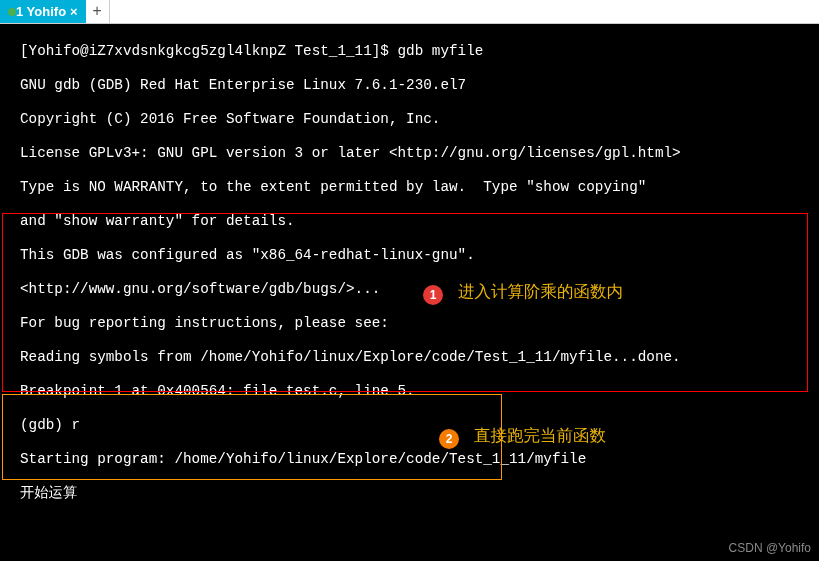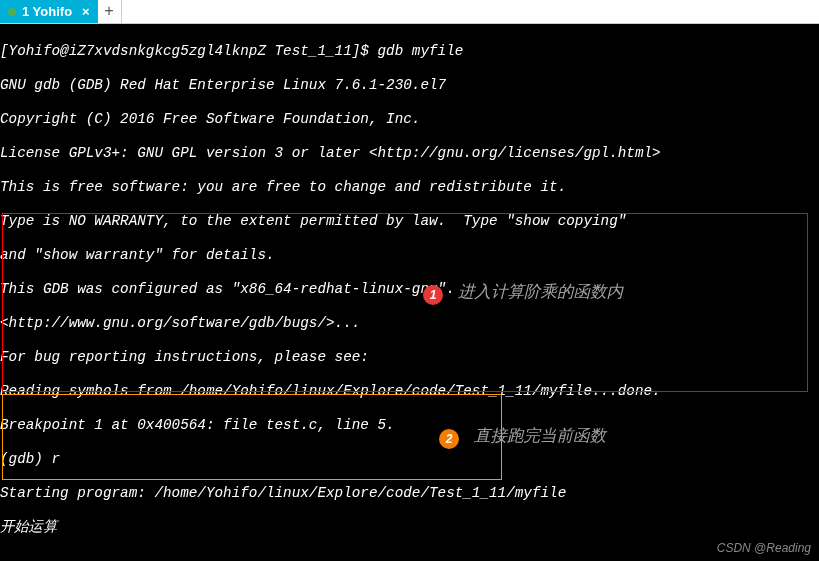--- a/index.html
+++ b/index.html
@@ -21,21 +21,20 @@
     .tab {
       background: #00b0d8;
       color: #fff;
       padding: 2px 8px;
       font-family: Arial, sans-serif;
       font-size: 13px;
       font-weight: bold;
       display: flex;
       align-items: center;
       height: 100%;
-      gap: 6px;
     }
     .tab .dot {
       width: 8px; height: 8px; background: #4caf50; border-radius: 50%;
     }
     .tab .close {
       color: #fff;
       font-size: 13px;
       margin-left: 4px;
       cursor: pointer;
     }
@@ -48,25 +47,24 @@
       font-size: 16px;
       color: #555;
       border-right: 1px solid #ccc;
       cursor: pointer;
     }
     .terminal {
       background: #000;
       color: #fff;
       font-size: 14.3px;
       line-height: 17px;
-      padding: 2px 0;
+      padding: 2px 20px;
       white-space: pre;
       position: relative;
       height: calc(100% - 24px);
-      font-style: italic;
     }
     .box-red {
       position: absolute;
       border: 1px solid #ff0000;
       pointer-events: none;
     }
     .box-orange {
       position: absolute;
       border: 1px solid #ff9800;
       pointer-events: none;
@@ -81,21 +79,21 @@
       font-size: 12px;
       display: flex;
       align-items: center;
       justify-content: center;
       font-weight: bold;
     }
     .badge-red { background: #e53935; }
     .badge-orange { background: #f57c00; }
     .annotation {
       position: absolute;
-      color: #a3a3a3;
+      color: #eab308;
       font-family: "Microsoft YaHei", Arial, sans-serif;
       font-size: 16.5px;
     }
     .watermark {
       position: absolute;
       right: 8px;
       bottom: 4px;
       color: #888;
       font-family: Arial, sans-serif;
       font-size: 12px;
@@ -112,21 +110,20 @@
     <span class="close">×</span>
   </div>
   <div class="new-tab">+</div>
 </div>
 
 <div class="terminal">
 <div class="line">[Yohifo@iZ7xvdsnkgkcg5zgl4lknpZ Test_1_11]$ gdb myfile</div>
 <div class="line">GNU gdb (GDB) Red Hat Enterprise Linux 7.6.1-230.el7</div>
 <div class="line">Copyright (C) 2016 Free Software Foundation, Inc.</div>
 <div class="line">License GPLv3+: GNU GPL version 3 or later &lt;http://gnu.org/licenses/gpl.html&gt;</div>
-<div class="line">This is free software: you are free to change and redistribute it.</div>
 <div class="line">Type is NO WARRANTY, to the extent permitted by law.  Type "show copying"</div>
 <div class="line">and "show warranty" for details.</div>
 <div class="line">This GDB was configured as "x86_64-redhat-linux-gnu".</div>
 <div class="line">&lt;http://www.gnu.org/software/gdb/bugs/&gt;...</div>
 <div class="line">For bug reporting instructions, please see:</div>
 <div class="line">Reading symbols from /home/Yohifo/linux/Explore/code/Test_1_11/myfile...done.</div>
 <div class="line">Breakpoint 1 at 0x400564: file test.c, line 5.</div>
 <div class="line">(gdb) r</div>
 <div class="line">Starting program: /home/Yohifo/linux/Explore/code/Test_1_11/myfile </div>
 <div class="line">开始运算</div>
@@ -143,14 +140,14 @@
 
 
   <div class="box-red" style="left:2px; top:189px; width:806px; height:179px;"></div>
   <div class="badge badge-red" style="left:423px; top:261px;">1</div>
   <div class="annotation" style="left:458px; top:259px;">进入计算阶乘的函数内</div>
 
   <div class="box-orange" style="left:2px; top:370px; width:500px; height:86px;"></div>
   <div class="badge badge-orange" style="left:439px; top:405px;">2</div>
   <div class="annotation" style="left:474px; top:403px;text-align:right;">直接跑完当前函数</div>
 
-  <div class="watermark">CSDN @Reading</div>
+  <div class="watermark">CSDN @Yohifo</div>
 </div>
 
 </body></html>

